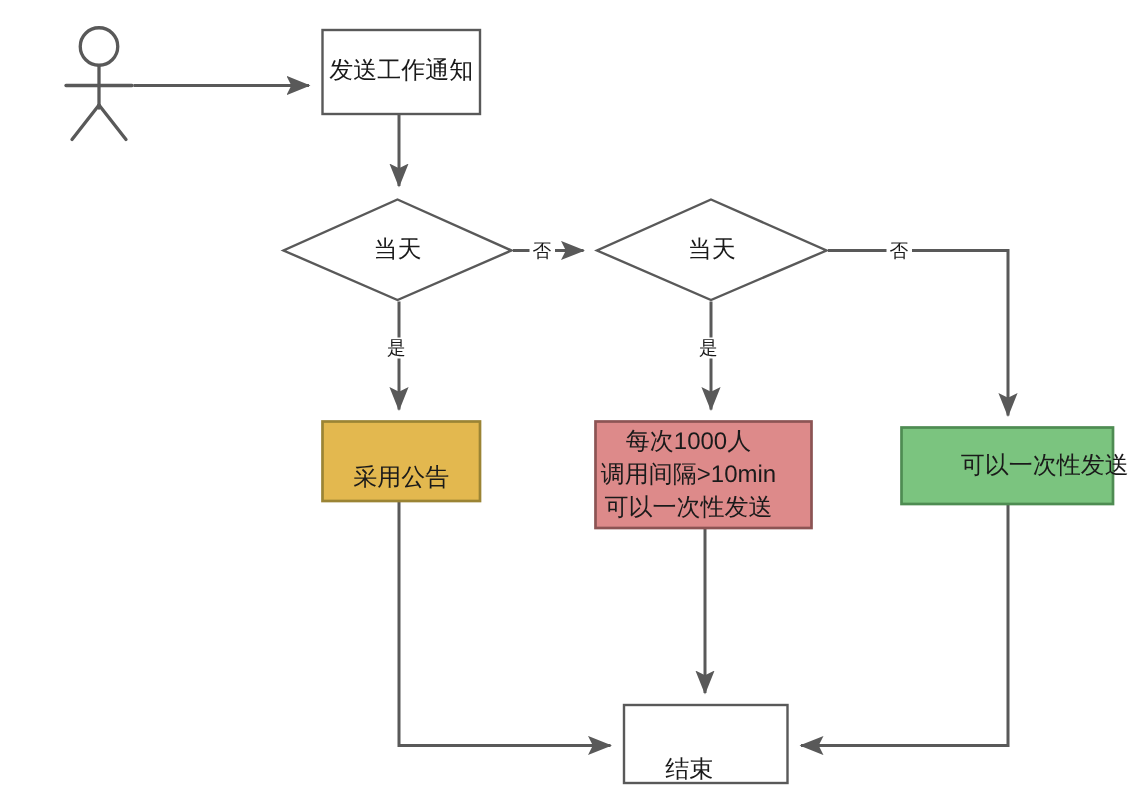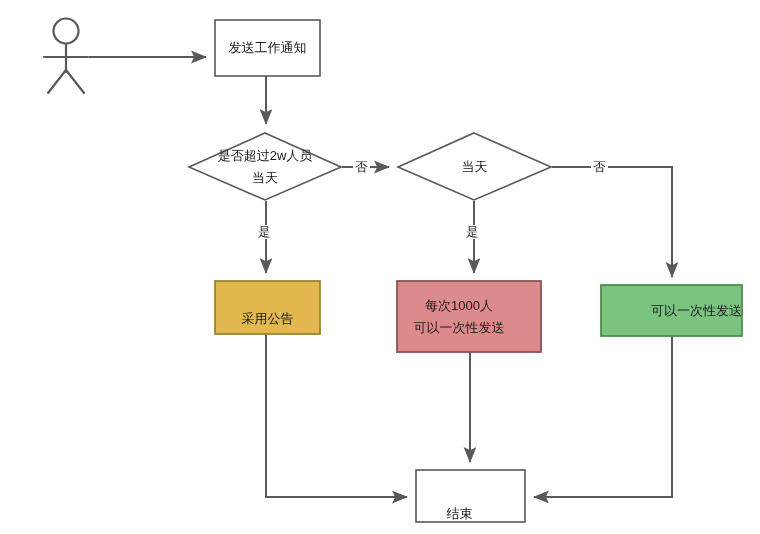--- a/index.html
+++ b/index.html
@@ -26,21 +26,21 @@
     height: 534px;
   }
   .node-text {
     position: absolute;
     display: flex;
     flex-direction: column;
     align-items: center;
     justify-content: center;
     text-align: center;
     color: #1a1a1a;
-    font-size: 13px;
+    font-size: 16px;
     line-height: 22px;
     pointer-events: none;
     white-space: nowrap;
   }
   .node-text .line {
     display: block;
   }
   .edge-label {
     position: absolute;
     font-size: 12.5px;
@@ -105,34 +105,34 @@
     <rect x="601" y="285" width="141" height="51" fill="#7bc47f" stroke="#4e8c52" stroke-width="1.8"></rect>
 
     <rect x="416" y="470" width="109" height="52" fill="#ffffff" stroke="#595959" stroke-width="1.6"></rect>
   </svg>
 
   <div class="node-text" style="left:215px; top:20px; width:105px; height:56px;">
     <span class="line">发送工作通知</span>
   </div>
 
   <div class="node-text" style="left:189px; top:133px; width:152px; height:67px;">
-    <span class="line">是否超过2w人员</span>
     <span class="line">当天</span>
   </div>
 
   <div class="node-text" style="left:398px; top:133px; width:153px; height:67px;">
     <span class="line">当天</span>
   </div>
 
   <div class="node-text" style="left:215px; top:281px; width:105px; height:53px;margin-top:11px;">
     <span class="line">采用公告</span>
   </div>
 
   <div class="node-text" style="left:397px; top:281px; width:124px; height:71px;">
     <span class="line">每次1000人</span>
+    <span class="line">调用间隔&gt;10min</span>
     <span class="line">可以一次性发送</span>
   </div>
 
   <div class="node-text" style="left:601px; top:285px; width:141px; height:51px;margin-left:25px;">
     <span class="line">可以一次性发送</span>
   </div>
 
   <div class="node-text" style="left:416px; top:488px; width:87px; height:52px;">
     <span class="line">结束</span>
   </div>

